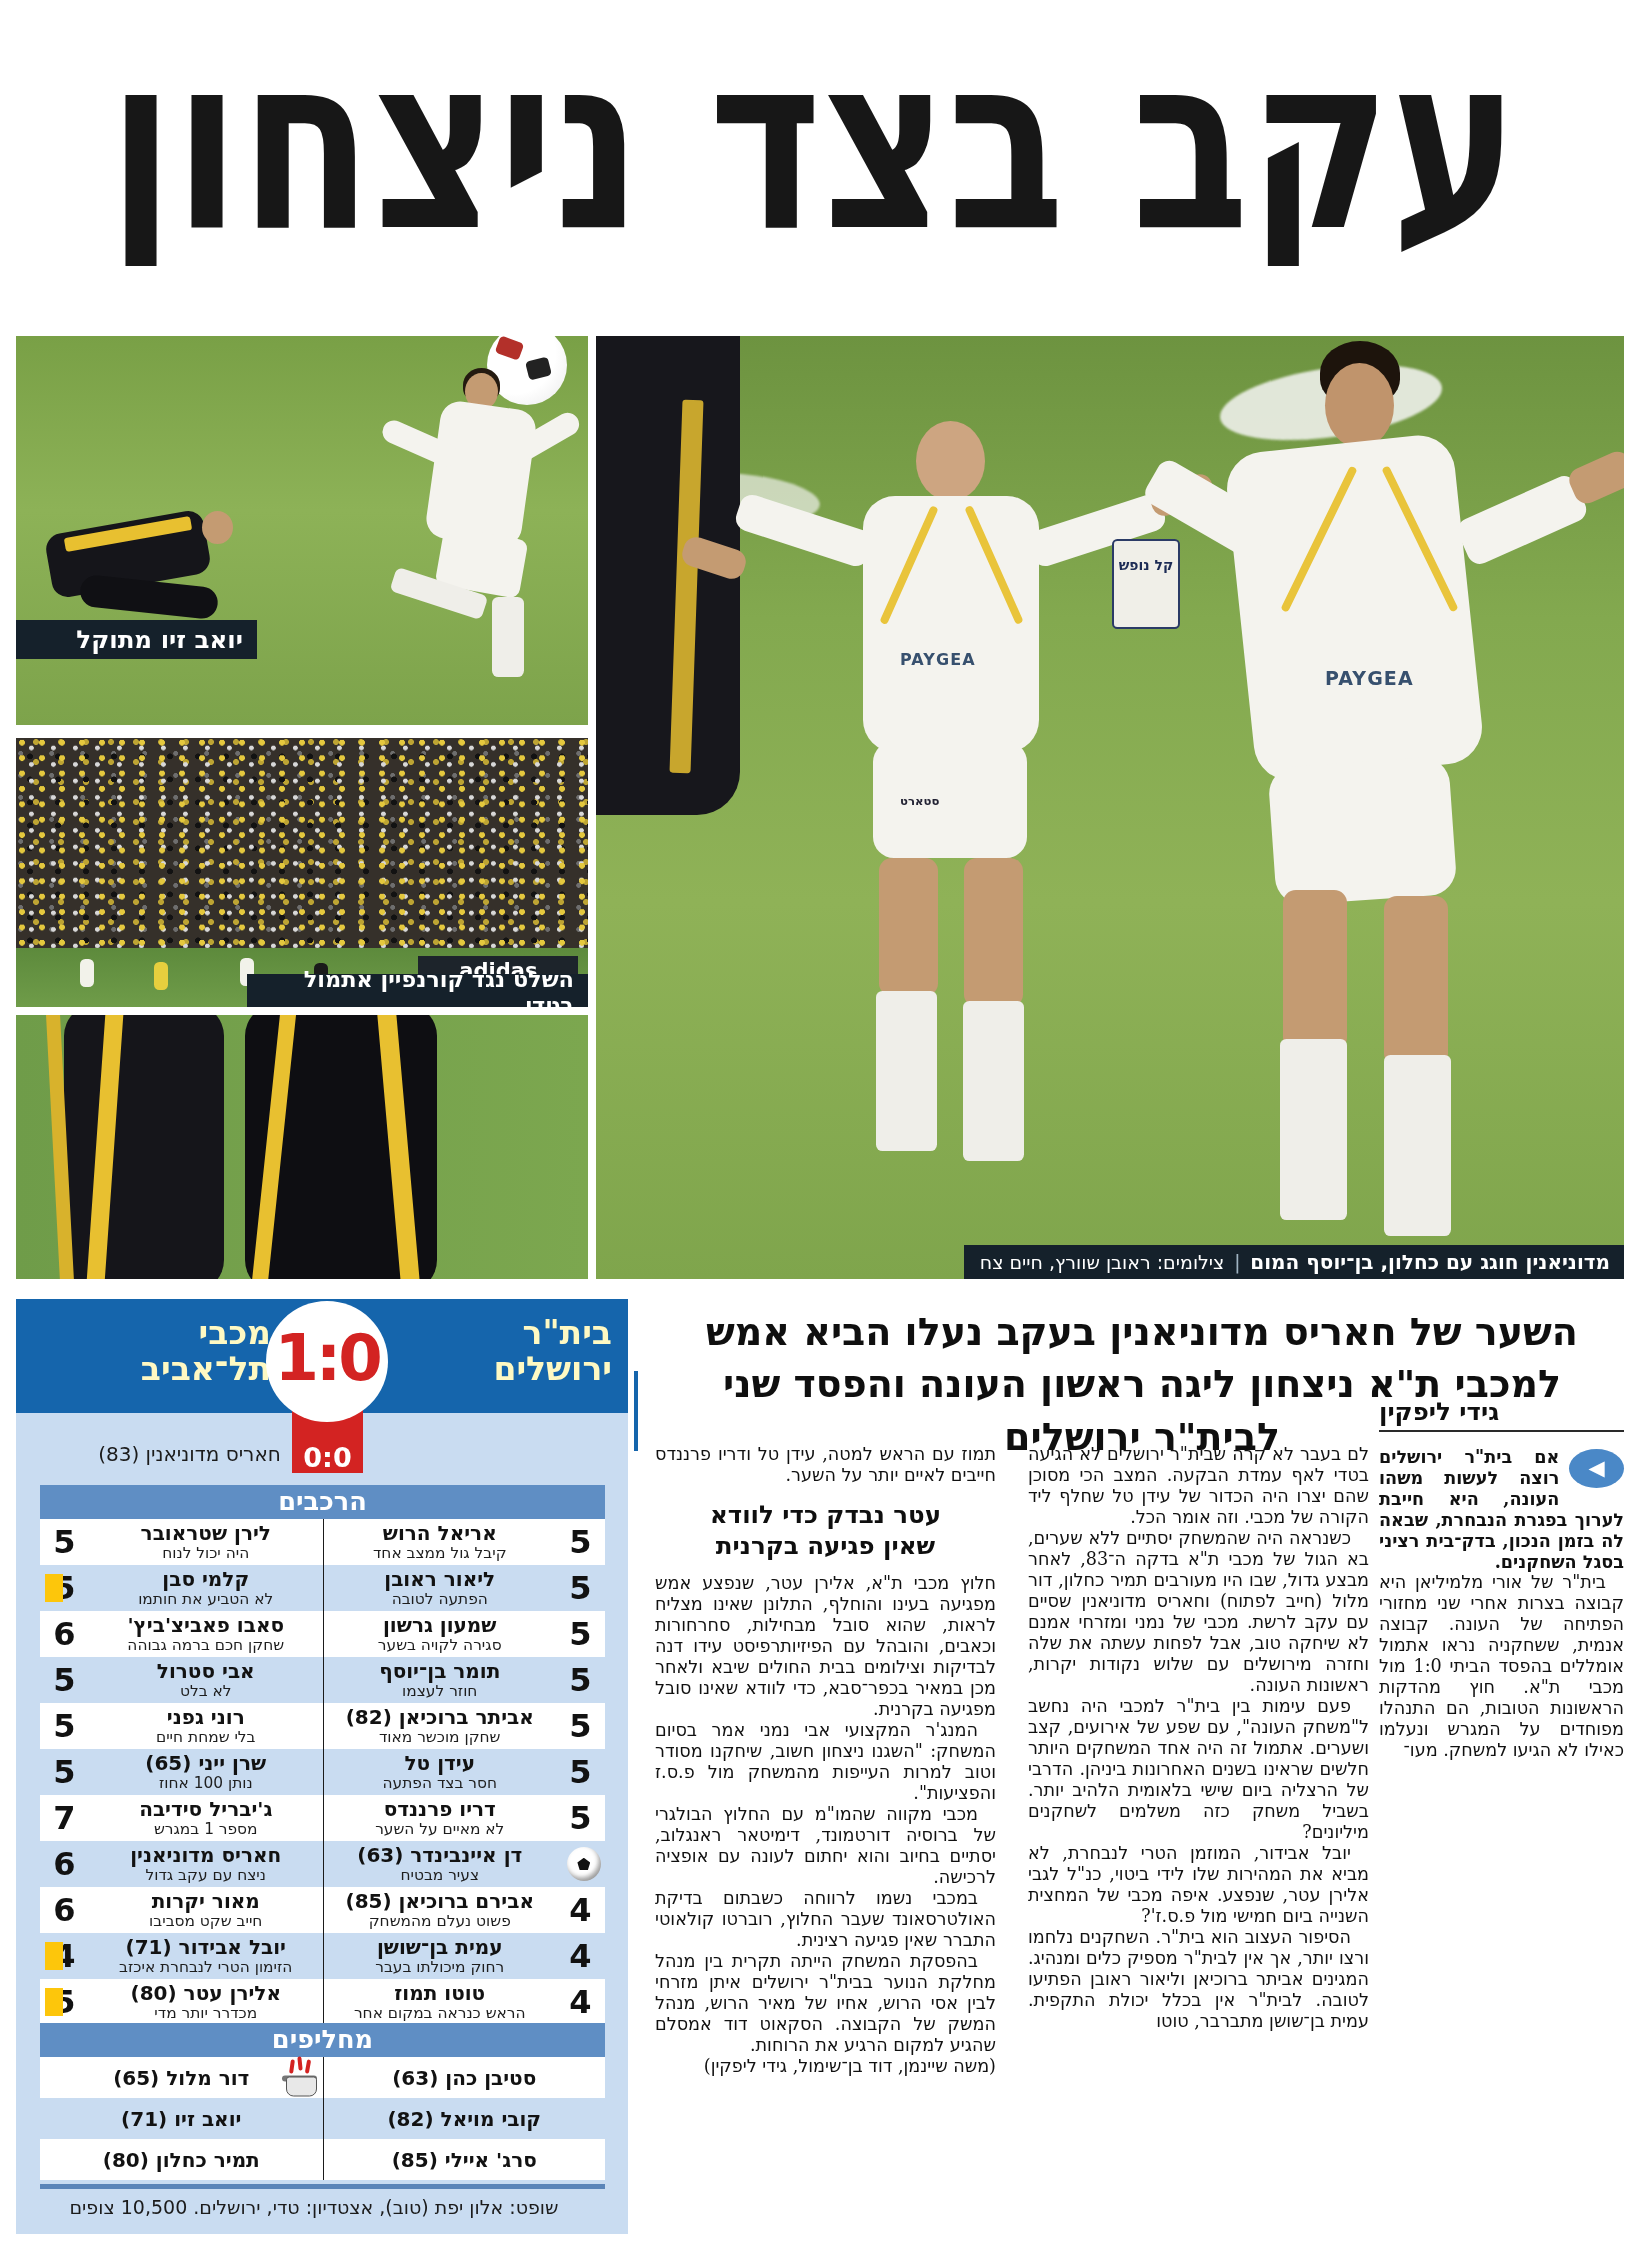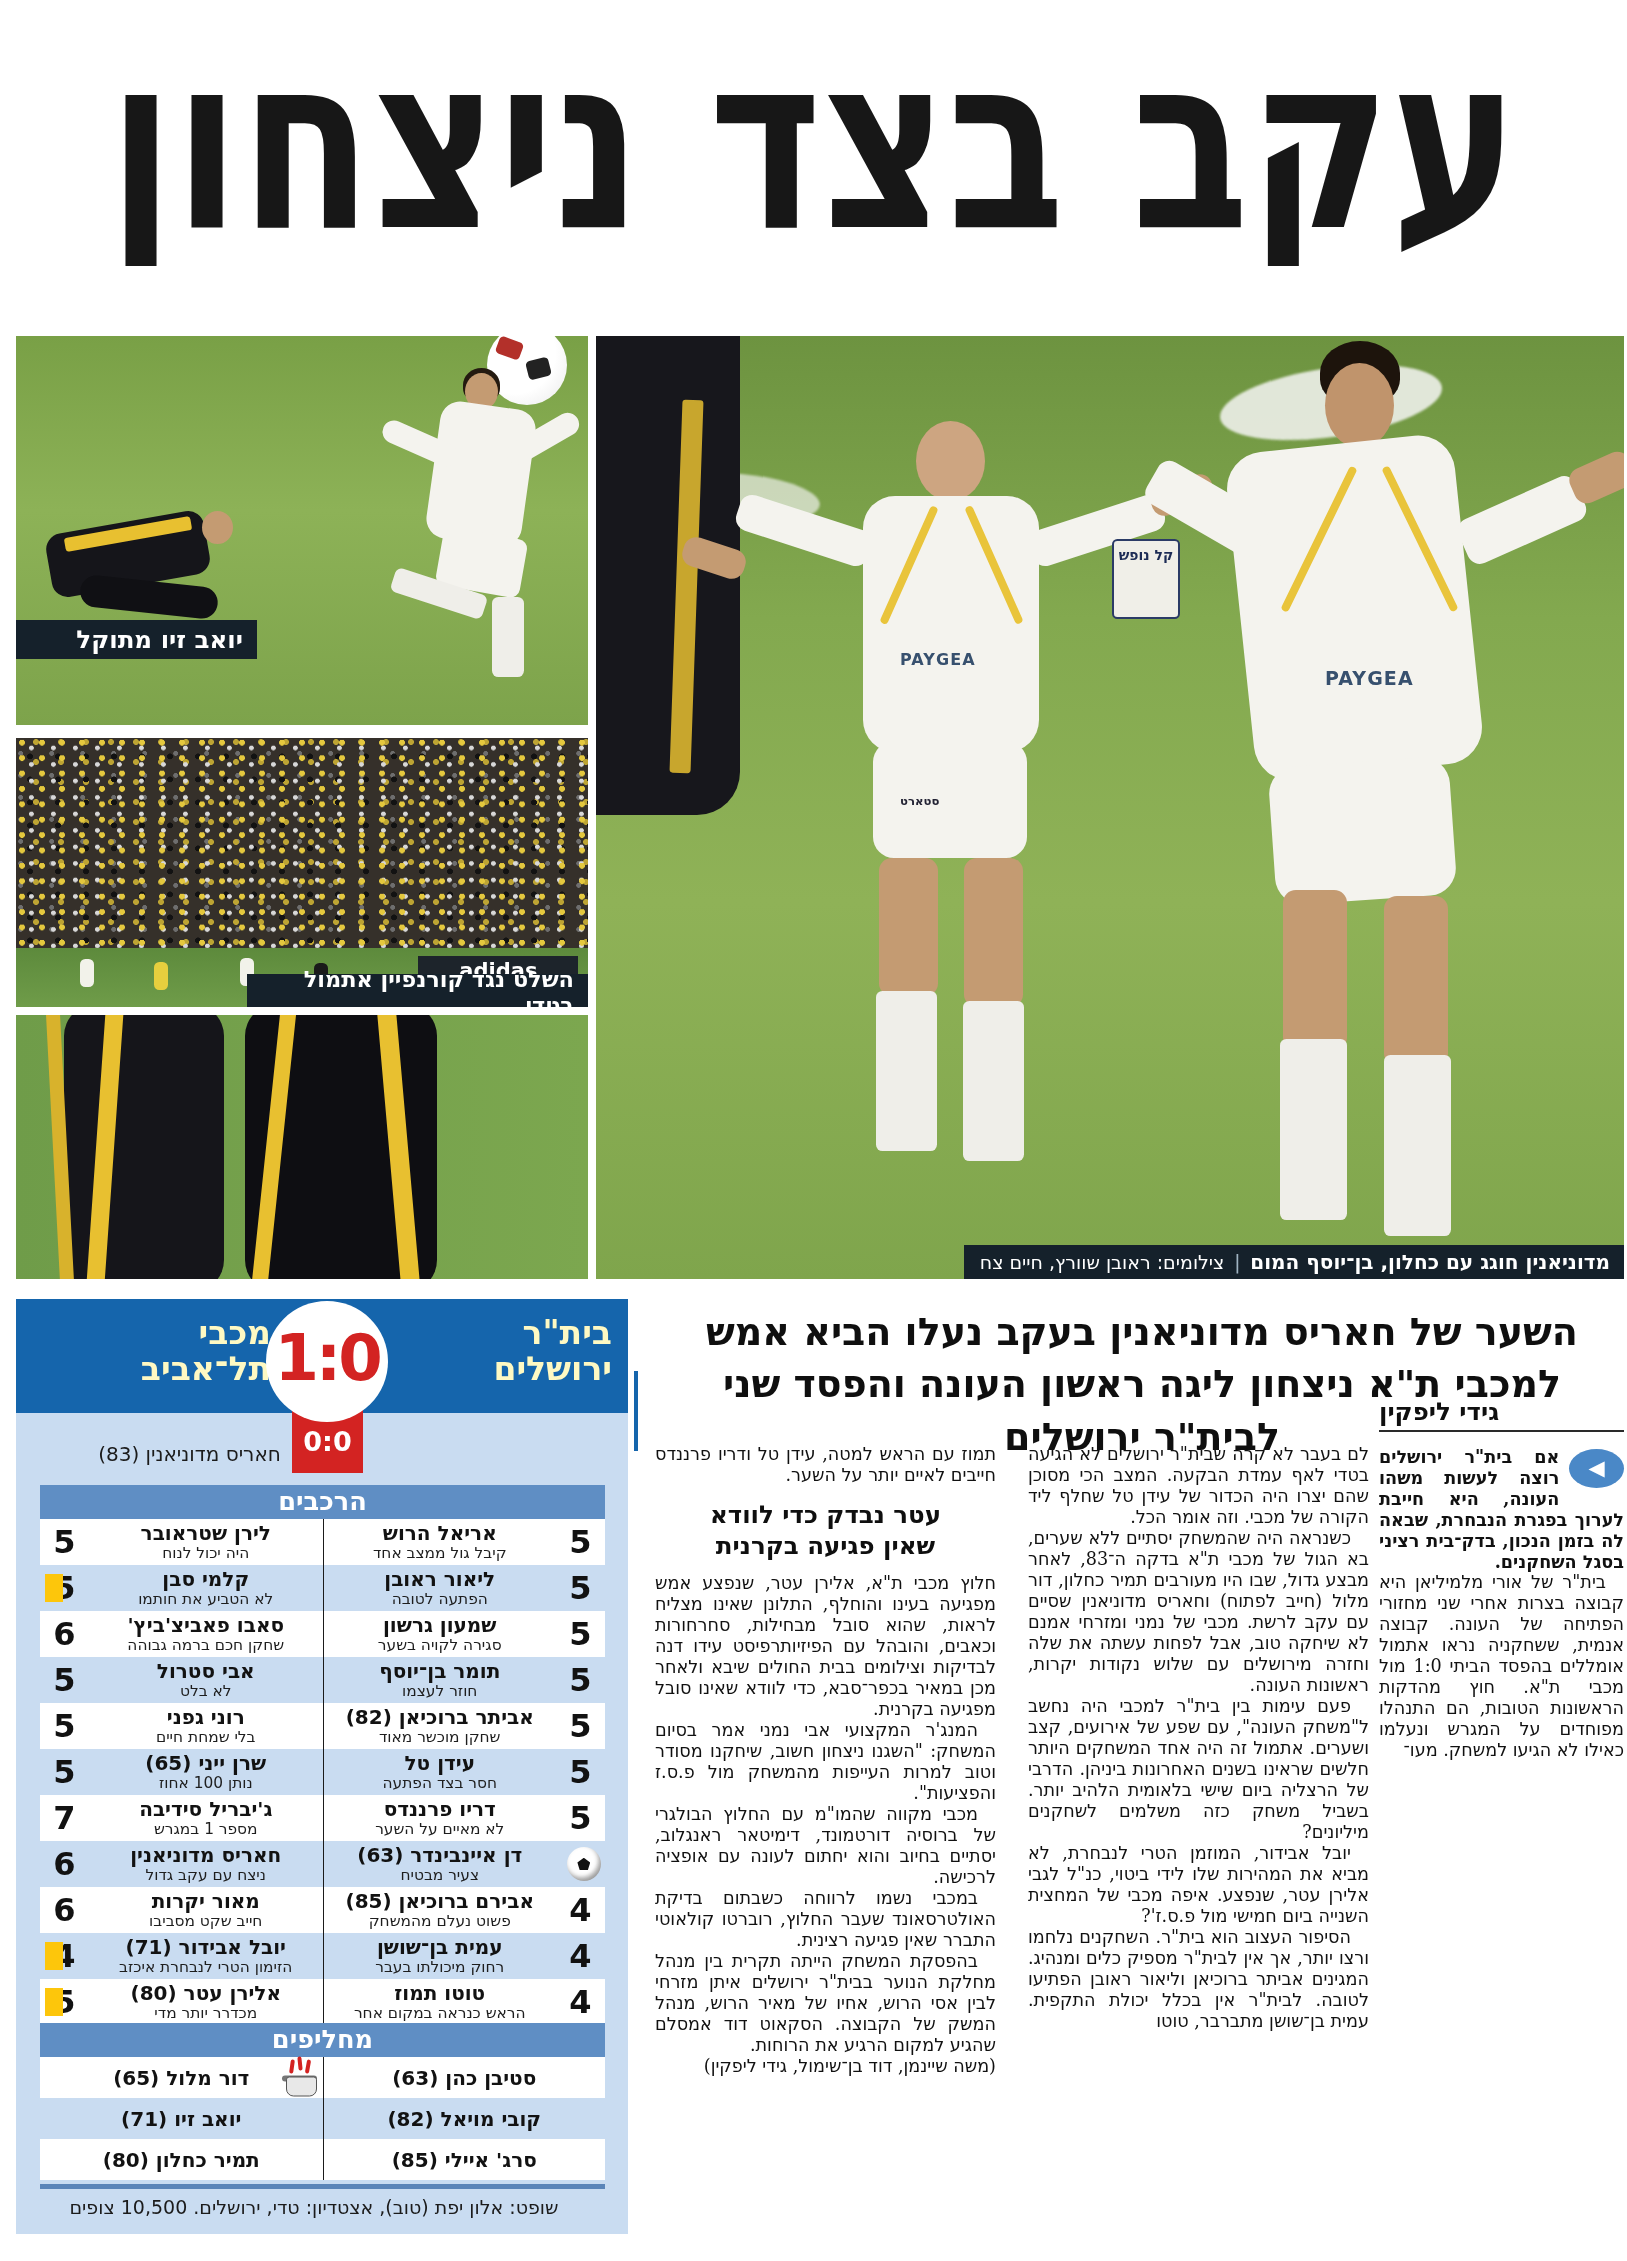--- a/index.html
+++ b/index.html
@@ -73,21 +73,21 @@
   .team{position:absolute;color:#fef9c3;font-weight:bold;font-size:33px;
      line-height:1.08;text-align:right;top:16px;width:234px;}
   #team-home{right:16px;}
   #team-away{left:21px;}
   #score-circle{position:absolute;left:250px;top:2.1px;width:122px;height:121px;
      background:#fff;border-radius:50%;z-index:3;}
   #score-circle .score{position:absolute;width:100%;top:20px;text-align:center;
      color:#d32322;font-size:64px;font-weight:bold;letter-spacing:-3.2px;direction:ltr;}
   #halftime{position:absolute;left:276px;top:111px;width:71px;height:63px;
      background:#d32322;z-index:2;color:#fff;font-weight:bold;font-size:27px;
-     display:flex;align-items:center;justify-content:center;direction:ltr;}
+     display:flex;align-items:flex-end;justify-content:center;direction:ltr;}
   #scorer{position:absolute;left:59px;top:143px;width:229px;text-align:center;
      font-size:20px;color:#1b1b1b;}
   .band{position:absolute;left:24px;width:565px;height:34px;background:#5f8ec4;
      color:#fff;font-weight:bold;font-size:25.6px;text-align:center;line-height:33px;}
   #band-lineups{top:186px;}
   #band-subs{top:724px;}
 
   #lu-table{position:absolute;left:24px;top:220px;width:565px;}
   .lu-row{display:flex;height:46px;background:#fff;position:relative;}
   .lu-row.alt{background:#c9dcf1;}
@@ -236,21 +236,21 @@
   </div>
 
   <div class="fig" style="left:612px;top:10.7px;">
     <div class="hair" style="left:112px;top:-5.3px;width:80px;height:64px;background:#1d140c;"></div>
     <div class="head" style="left:117px;top:16px;width:69px;height:85px;background:#c0946c;"></div>
     <div class="torso" style="left:32px;top:96px;width:229px;height:330px;border-radius:37px;transform:rotate(-6deg);"></div>
     <div class="vline" style="left:107px;top:112px;height:160px;transform:rotate(26deg);"></div>
     <div class="vline" style="left:208px;top:112px;height:160px;transform:rotate(-26deg);"></div>
     <div class="shirt-text" style="left:117px;top:320px;font-size:19px;">PAYGEA</div>
     <div class="limb" style="left:-64px;top:138px;width:128px;height:48px;transform:rotate(30deg);"></div>
-    <div class="armband" style="left:-96px;top:192px;width:64px;height:69px;line-height:1.1;padding-top:7px;">
+    <div class="armband" style="left:-96px;top:192px;width:64px;height:69px;line-height:1.1;padding-top:17px;">
       <span>קל נופש</span>
     </div>
     <div class="limb" style="left:250px;top:149px;width:128px;height:48px;transform:rotate(-24deg);"></div>
     <div class="limb skin" style="left:362px;top:112px;width:64px;height:37px;transform:rotate(-24deg);"></div>
     <div class="shorts" style="left:64px;top:415px;width:181px;height:138px;border-radius:27px;transform:rotate(-4deg);"></div>
     <div class="limb skin" style="left:75px;top:543px;width:64px;height:160px;"></div>
     <div class="limb skin" style="left:176px;top:549px;width:64px;height:170px;"></div>
     <div class="sock" style="left:72px;top:692px;width:67px;height:181px;"></div>
     <div class="sock" style="left:176px;top:708px;width:67px;height:181px;"></div>
   </div>

